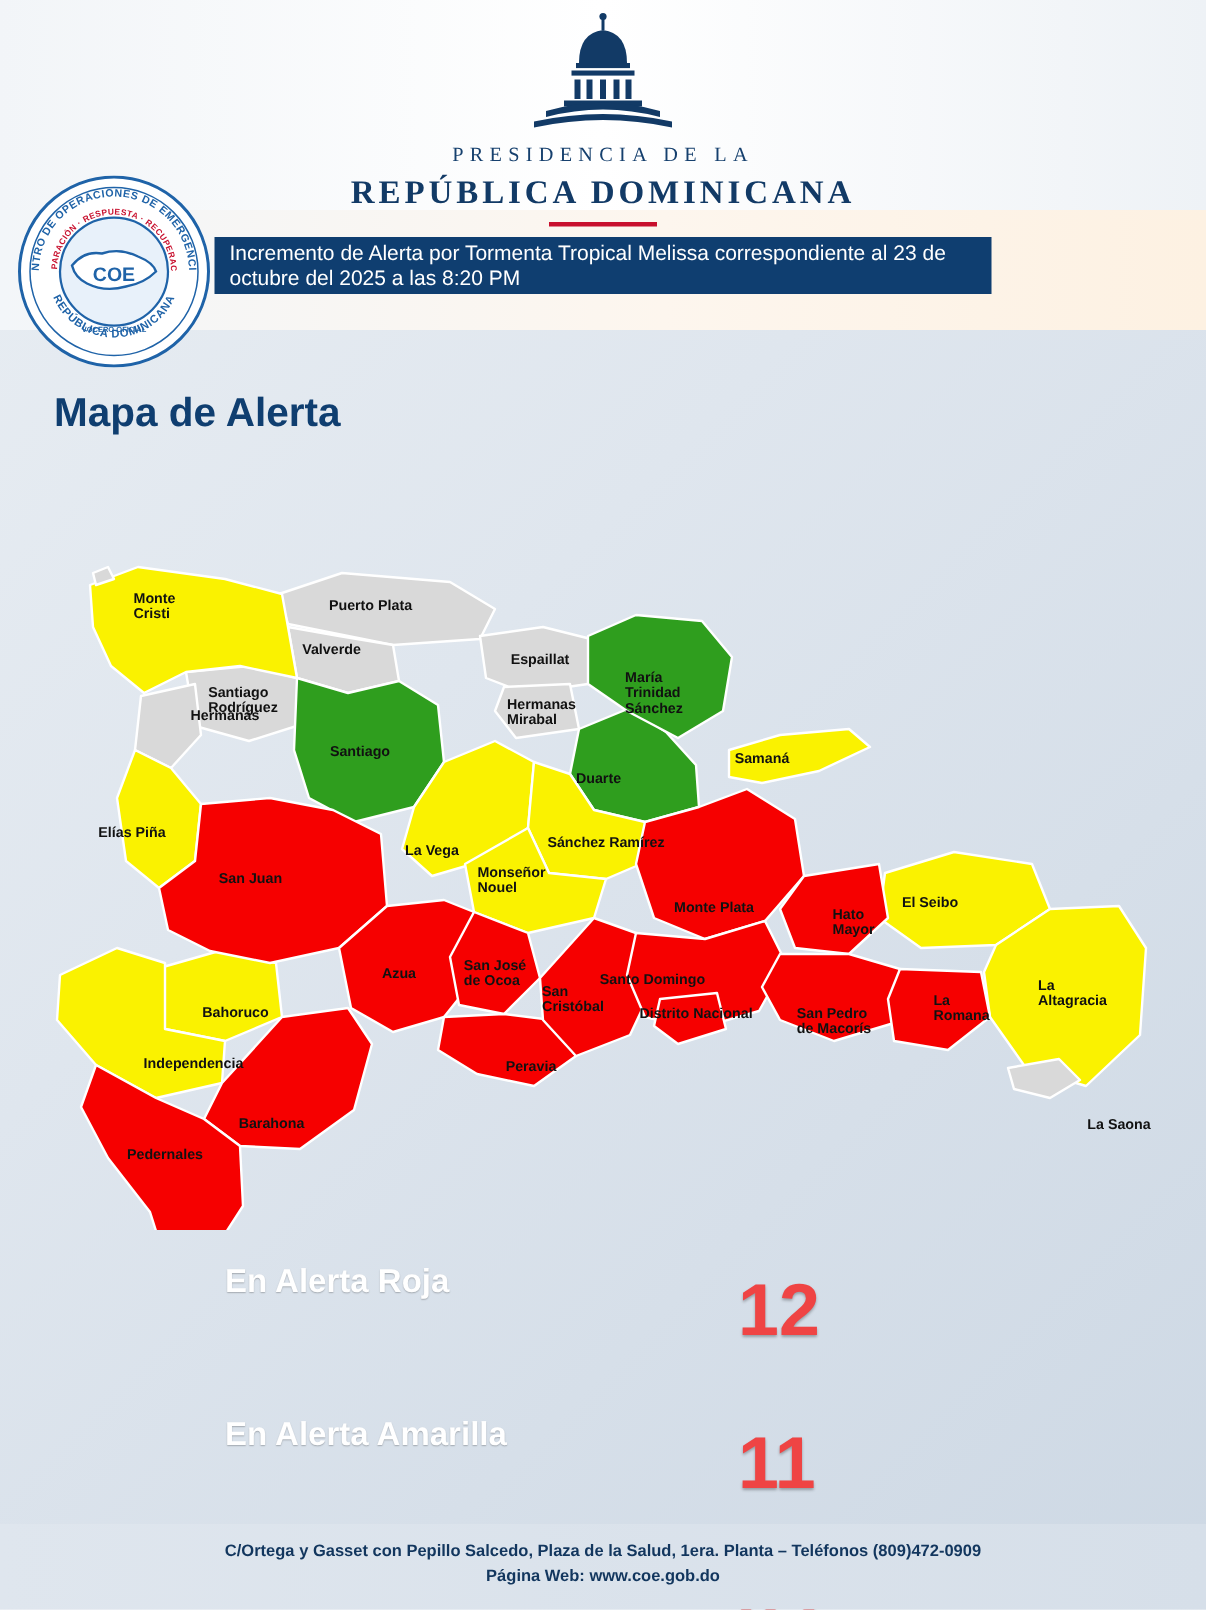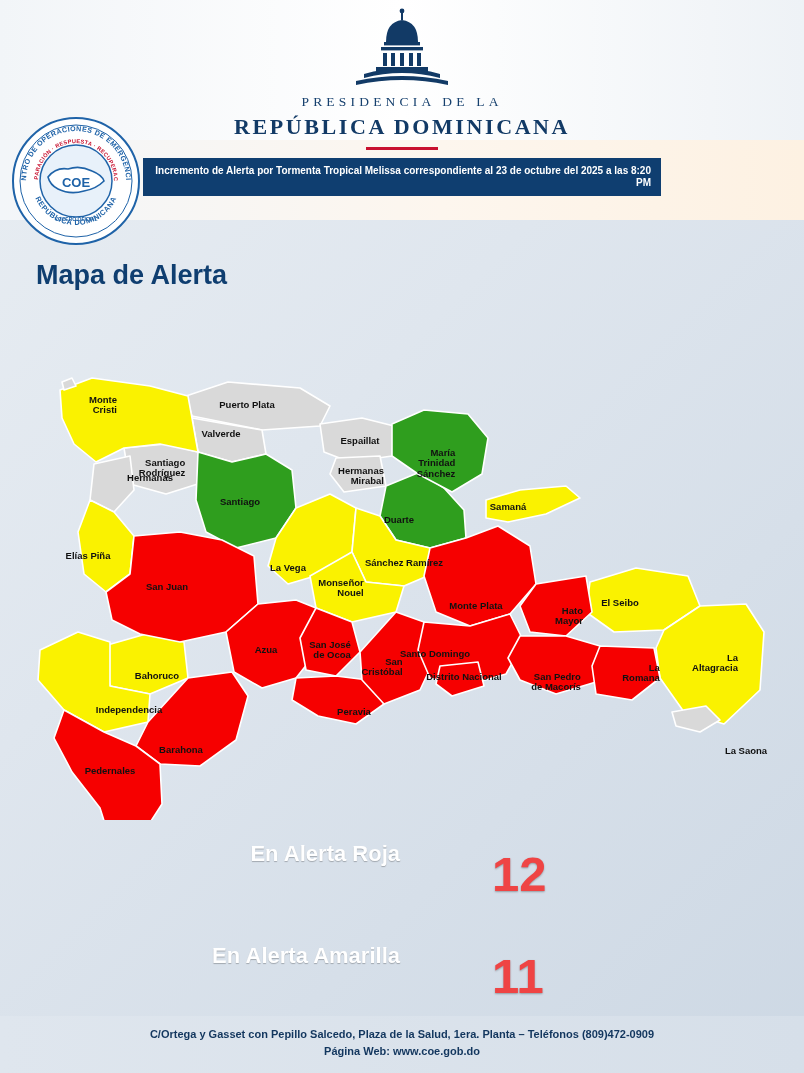--- a/index.html
+++ b/index.html
@@ -33,21 +33,21 @@
   }
   
   .banner {
     position: absolute; left: 143px; top: 158px;
     width: 518px; height: 38px;
     background: #0f3e70;
     display: flex; align-items: center; justify-content: center;
     padding: 0 10px;
   }
   .banner span {
-    color: #ffffff; font-size: 10px; font-weight: bold; text-align: right;
+    color: #ffffff; font-size: 14px; font-weight: normal; text-align: left;
     line-height: 1.2;
   }
   .banner-bg-fill {
     position: absolute; left: 0; top: 140px; width: 804px; height: 80px;
     background: linear-gradient(90deg,#f3f6f9 0%, #fdf6ee 55%, #fdf1e2 100%);
     z-index: -1;
   }
   
   .seal {
     position: absolute; left: 12px; top: 117px;
@@ -59,30 +59,30 @@
     font-size: 27px; font-weight: bold; color: #0f3e70;
   }
   
   .map-wrap {
     position: absolute; left: 0; top: 360px; width: 804px; height: 520px;
   }
   .map-wrap svg { display: block; }
   .lbl {
     position: absolute;
     font-size: 9.5px; font-weight: bold; color: #111; line-height: 1.08;
-    text-align: right; white-space: pre-line;
+    text-align: left; white-space: pre-line;
     transform: translate(-50%,-50%);
     pointer-events: none;
   }
   
   .legend {
     position: absolute; left: 150px; top: 812px; width: 420px;
   }
   .legend-row {
-    display: flex; align-items: center; justify-content: flex-end;
+    display: flex; align-items: center; justify-content: space-between;
     margin-bottom: 18px;
     gap: 40px;
   }
   .legend-row .lgl {
     font-size: 22px; font-weight: bold; color: #ffffff;
     text-shadow: 0 1px 1px rgba(0,0,0,.25);
     margin-right: 52px;
   }
   .legend-row .lgn {
     font-size: 49px; font-weight: bold; color: #ef4444;

